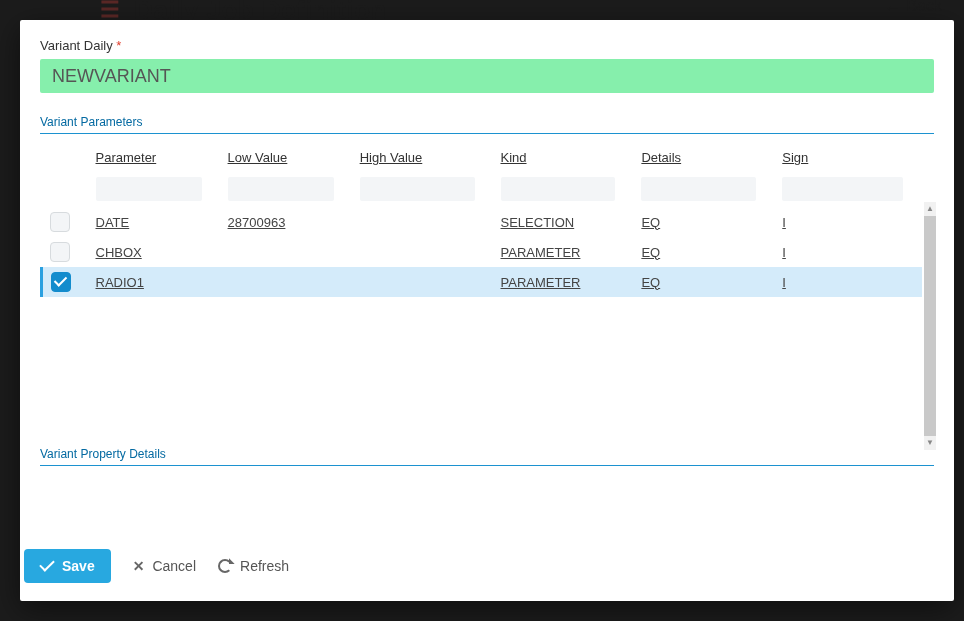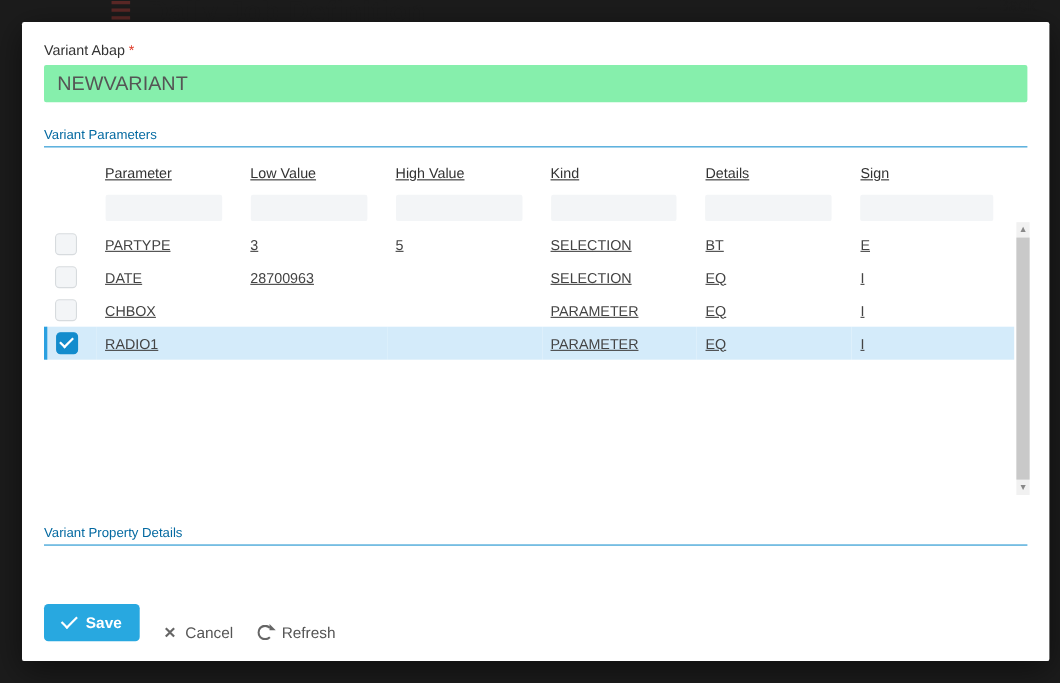--- a/index.html
+++ b/index.html
@@ -103,22 +103,22 @@
 
   tr.row td { padding: 5px 8px; }
   tr.row.selected { background: #d4ebfa; }
   tr.row.selected td:first-child { border-left: 3px solid #2aa0e0; }
 
   .spacer { height: 150px; }
 
   
   .modal-footer {
     flex: 0 0 auto;
-    padding: 10px 20px 18px 20px;
-    display: flex; align-items: flex-end; gap: 22px;
+    padding: 10px 20px 18px 4px;
+    display: flex; align-items: center; gap: 22px;
   }
   .btn {
     display: inline-flex; align-items: center; gap: 8px;
     font-size: 14px; border: none; background: none; cursor: pointer;
     color: #555;
   }
   .btn-primary {
     background: #28a8e0; color: #fff; padding: 9px 16px; border-radius: 4px;
     font-weight: bold;
   }
@@ -162,21 +162,21 @@
   </div>
 </div>
 
 <div class="overlay"></div>
 
 <div class="modal">
   <div class="modal-body">
 
 
     <div class="field-label">
-      <span>Variant Abap</span>
+      <span>Variant Daily</span>
       <span class="required">*</span>
     </div>
     <input class="variant-name-input" type="text" readonly="" value="NEWVARIANT" style="">
 
     <div class="section-heading">Variant Parameters</div>
 
     <div class="grid-wrap">
       <table class="grid">
         <thead>
           <tr>
@@ -194,29 +194,20 @@
             <td><input class="filter-input" style=""></td>
             <td><input class="filter-input" style=""></td>
             <td><input class="filter-input" style=""></td>
             <td><input class="filter-input" style=""></td>
             <td><input class="filter-input" style=""></td>
           </tr>
         </thead>
         <tbody id="rows-body">
             <tr class="row">
               <td class="checkbox-cell"><span class="chk"></span></td>
-              <td>PARTYPE</td>
-              <td>3</td>
-              <td>5</td>
-              <td>SELECTION</td>
-              <td>BT</td>
-              <td>E</td>
-            </tr>
-            <tr class="row">
-              <td class="checkbox-cell"><span class="chk"></span></td>
               <td>DATE</td>
               <td>28700963</td>
               <td></td>
               <td>SELECTION</td>
               <td>EQ</td>
               <td>I</td>
             </tr>
             <tr class="row">
               <td class="checkbox-cell"><span class="chk"></span></td>
               <td>CHBOX</td>

